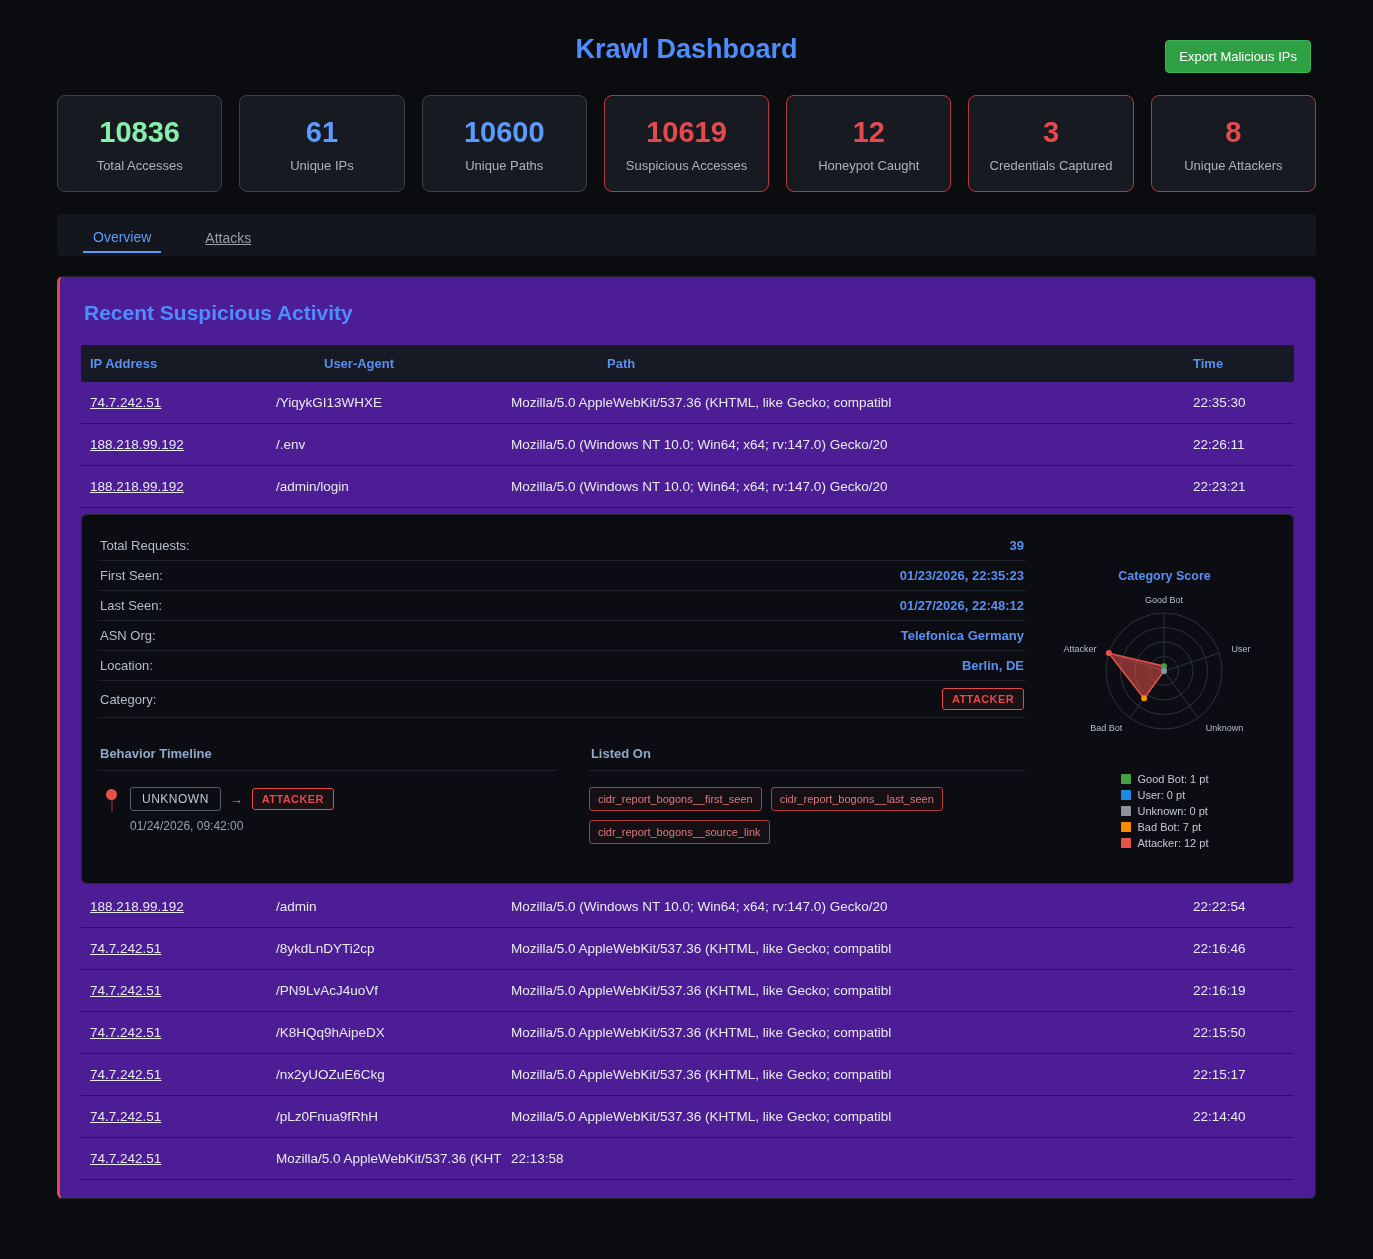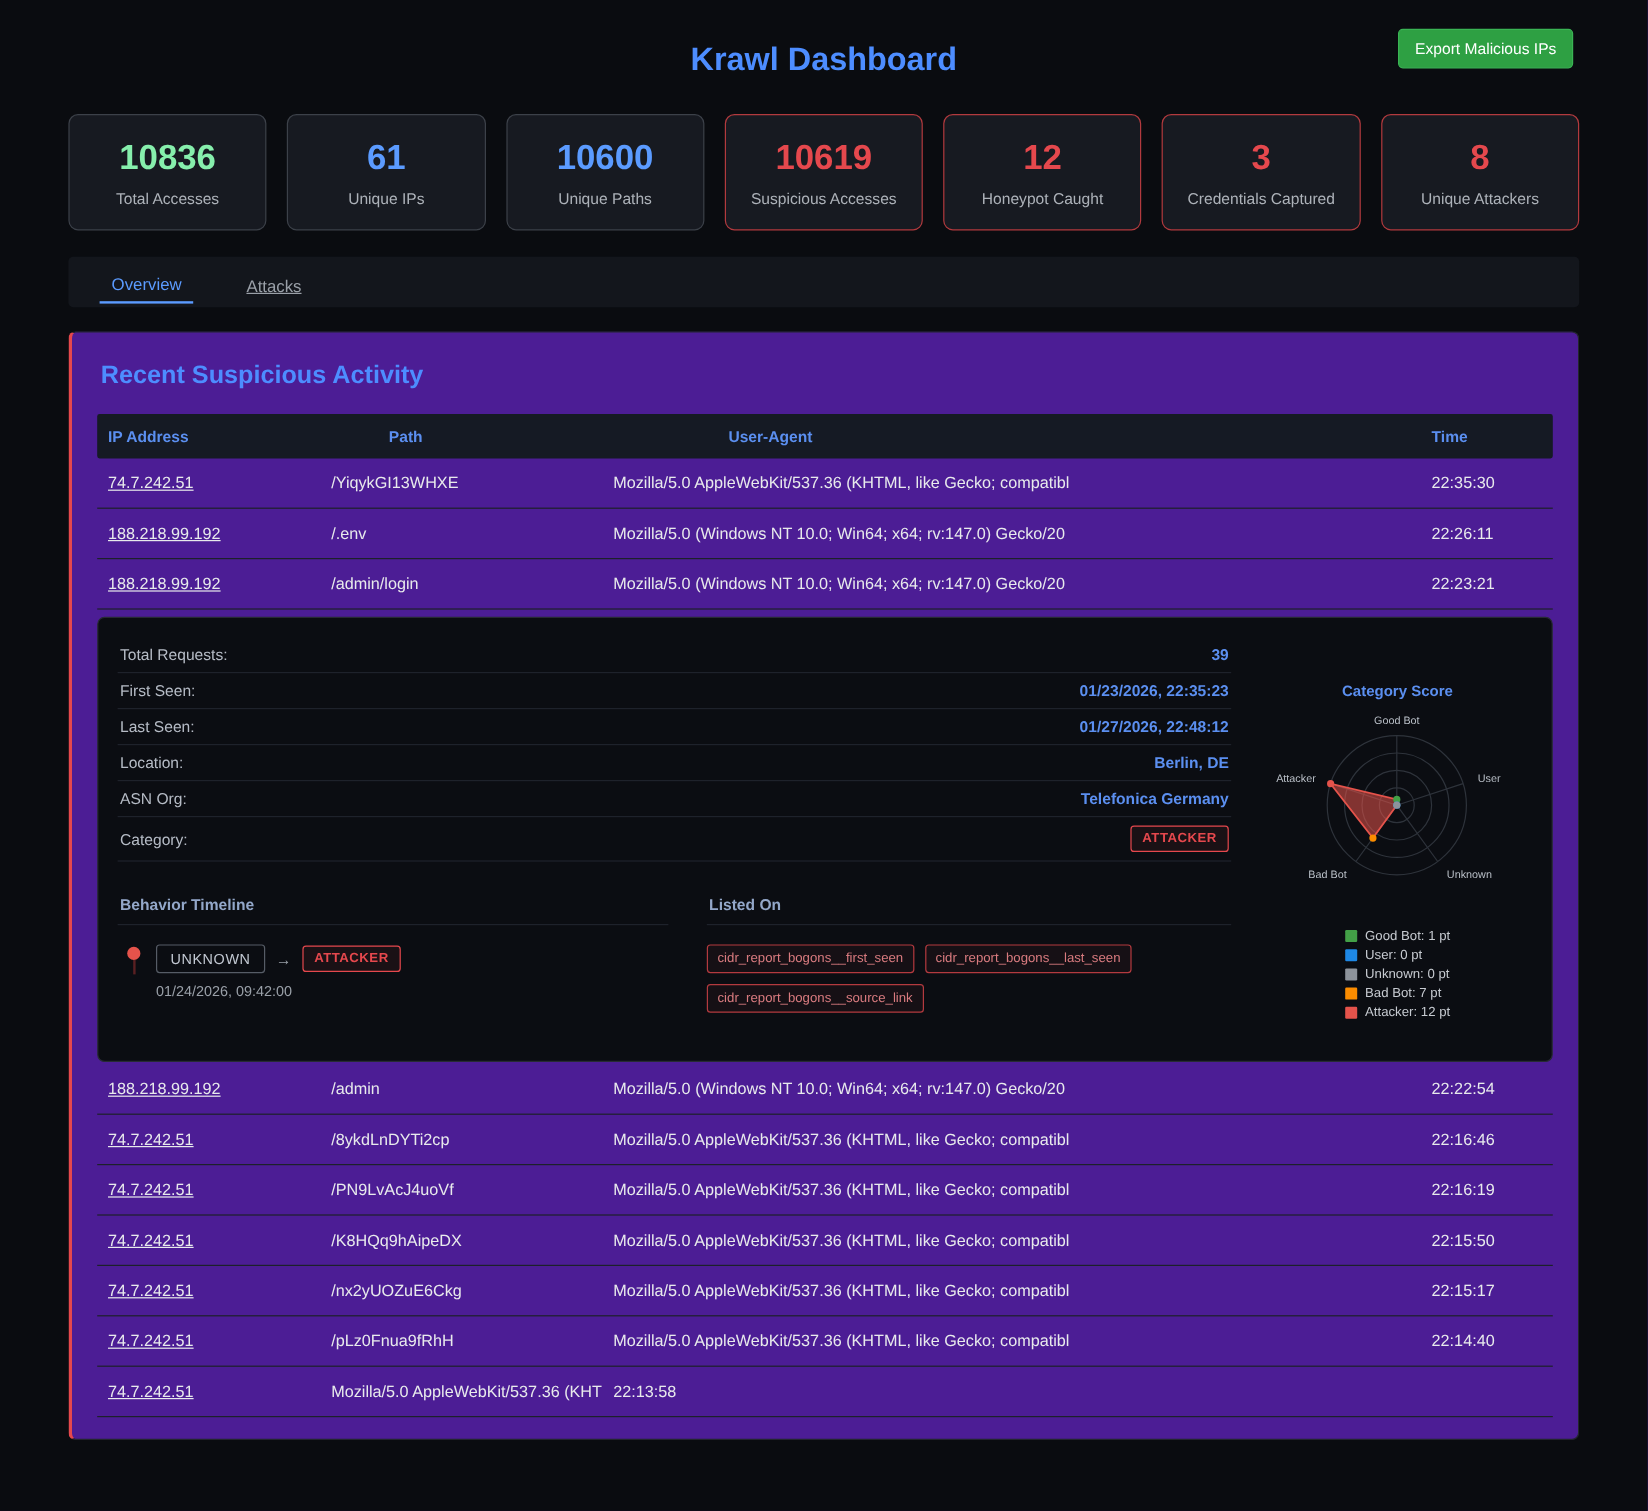--- a/index.html
+++ b/index.html
@@ -3,21 +3,21 @@
 <meta charset="utf-8">
 <style>
   * { box-sizing: border-box; margin: 0; padding: 0; }
   html,body { background:#07090c; }
   body { font-family:"Liberation Sans", sans-serif; }
   .page { width:1373px; min-height:1259px; margin:0 auto; background:#0a0c10; padding-bottom:10px; }
 
   
   .header { position:relative; padding:34px 62px 8px; }
   .app-title { text-align:center; color:#4d8dff; font-size:27px; font-weight:700; }
-  .export-btn { position:absolute; right:62px; top:24px; background:#2ea043; color:#fff;
+  .export-btn { position:absolute; right:62px; top:40px; background:#2ea043; color:#fff;
     border:1px solid #3ab454; border-radius:4px; font-size:13px; padding:8px 13px; cursor:pointer;
     font-family:"Liberation Sans", sans-serif; }
 
   
   .stats-row { display:flex; gap:17px; margin:22px 57px 0; }
   .stat-card { flex:1; background:#171a21; border:1px solid #3c4149; border-radius:8px;
     text-align:center; padding:20px 4px 18px; }
   .stat-card.danger { border-color:#b23a3e; }
   .stat-value { font-size:29px; font-weight:700; color:#86efac; }
   .stat-card.info .stat-value { color:#5b9bff; }
@@ -126,22 +126,22 @@
   <div class="tabs-bar">
       <div class="tab active">Overview</div>
       <div class="tab">Attacks</div>
     </div>
 
   <div class="main-panel">
     <div class="panel-title">Recent Suspicious Activity</div>
 
     <div class="thead">
       <span class="cell">IP Address</span>
+      <span class="cell">User-Agent</span>
       <span class="cell">Path</span>
-      <span class="cell">User-Agent</span>
       <span class="cell">Time</span>
     </div>
 
     <div id="rows-top">
         <div class="trow">
           <a class="cell ip">74.7.242.51</a>
           <span class="cell path">/YiqykGI13WHXE</span>
           <span class="cell ua">Mozilla/5.0 AppleWebKit/537.36 (KHTML, like Gecko; compatibl</span>
           <span class="cell time">22:35:30</span>
         </div>
@@ -168,26 +168,26 @@
             </div>
             <div class="field-row">
               <span class="f-label">First Seen:</span>
               <span class="f-value">01/23/2026, 22:35:23</span>
             </div>
             <div class="field-row">
               <span class="f-label">Last Seen:</span>
               <span class="f-value">01/27/2026, 22:48:12</span>
             </div>
             <div class="field-row">
+              <span class="f-label">ASN Org:</span>
+              <span class="f-value">Telefonica Germany</span>
+            </div>
+            <div class="field-row">
               <span class="f-label">Location:</span>
               <span class="f-value">Berlin, DE</span>
-            </div>
-            <div class="field-row">
-              <span class="f-label">ASN Org:</span>
-              <span class="f-value">Telefonica Germany</span>
             </div>
           </div>
         <div class="field-row">
           <span class="f-label">Category:</span>
           <span class="badge badge-attacker">ATTACKER</span>
         </div>
 
         <div class="two-col">
           <div>
             <div class="section-head">Behavior Timeline</div>

